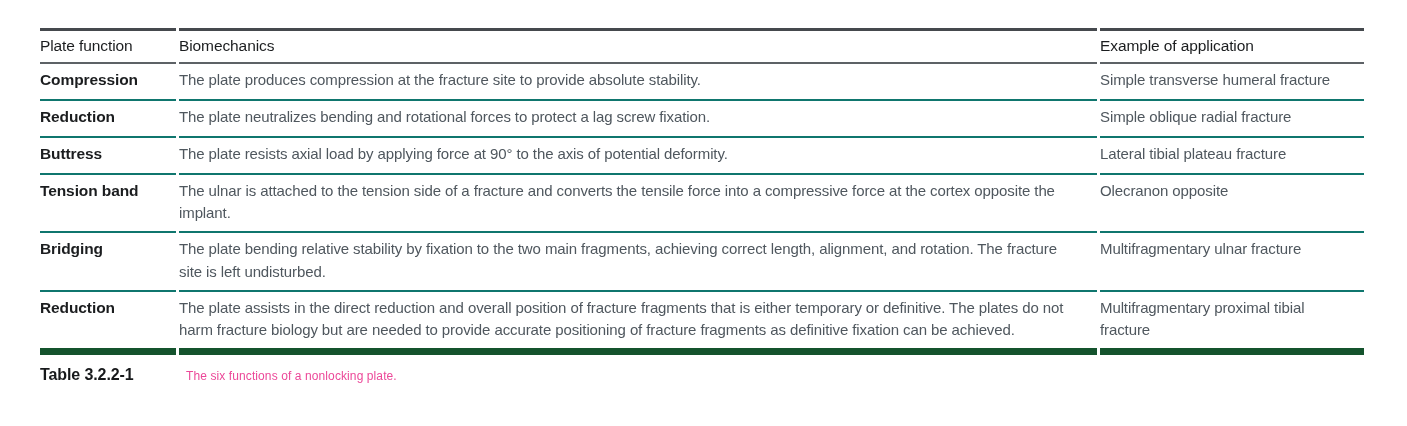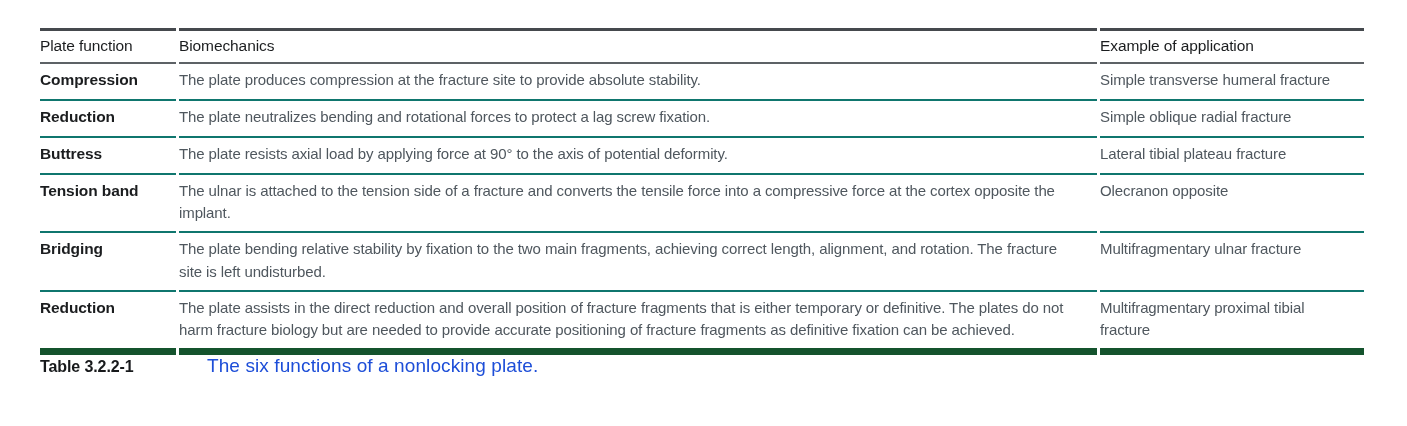--- a/index.html
+++ b/index.html
@@ -52,33 +52,33 @@
     color: #1b1d1f;
     font-size: 15.5px;
     padding-right: 4px;
   }
   .plate-table tr.last-row td {
     border-bottom: 7px solid #14532d;
   }
   .caption {
     display: flex;
     align-items: baseline;
+    margin-top: 11px;
     padding-left: 3px;
-    gap: 21px;
   }
   .caption-label {
     flex: 0 0 146px;
     font-size: 16px;
     font-weight: bold;
     color: #17191b;
     letter-spacing: -0.1px;
   }
   .caption-text {
-    font-size: 19px;
-    color: #1d4ed8;
+    font-size: 12px;
+    color: #ec4899;
     letter-spacing: 0.1px;
   }
 </style>
 </head>
 <body>
 
 <div class="doc-wrap">
   <table class="plate-table">
     <colgroup>
       <col class="c-function">

